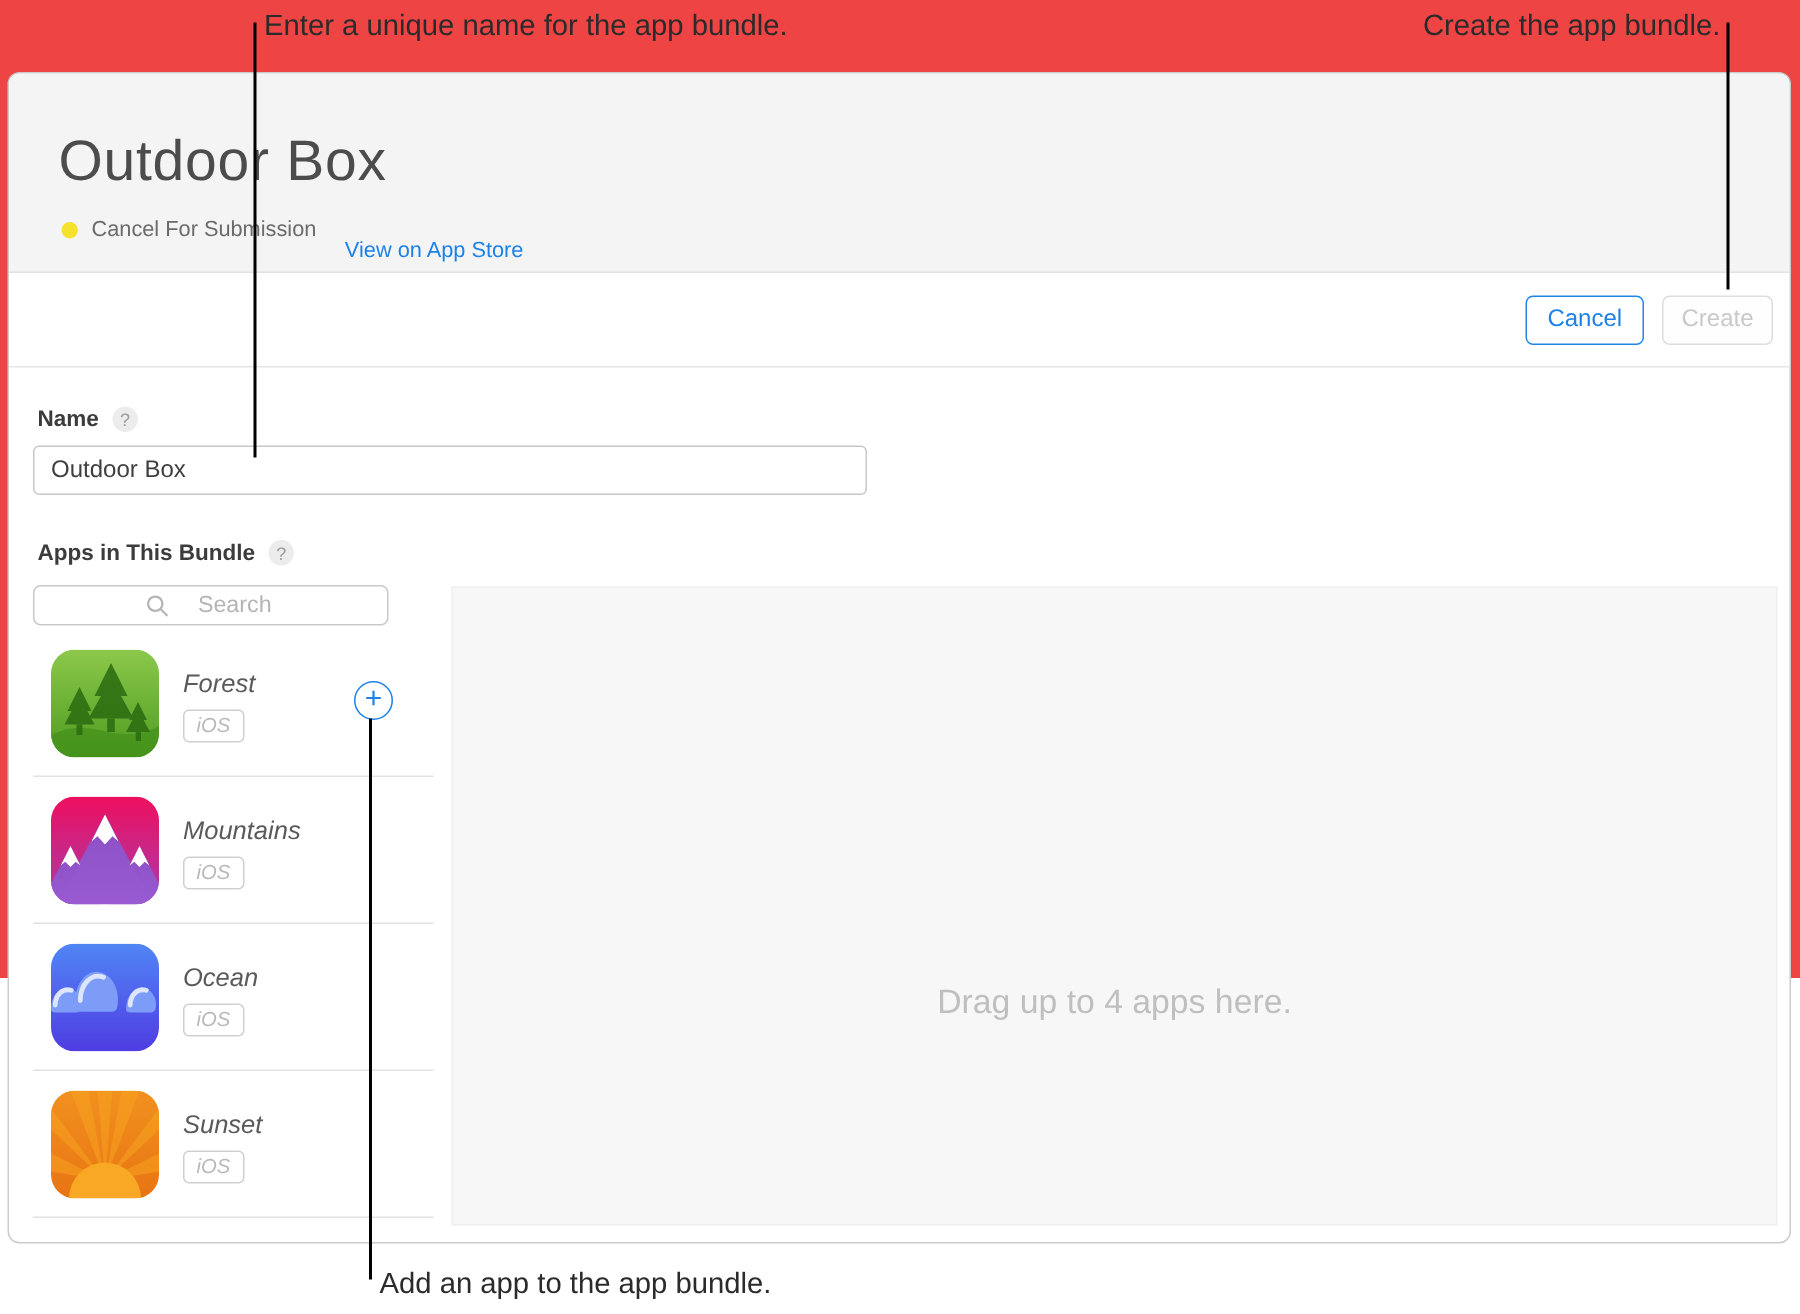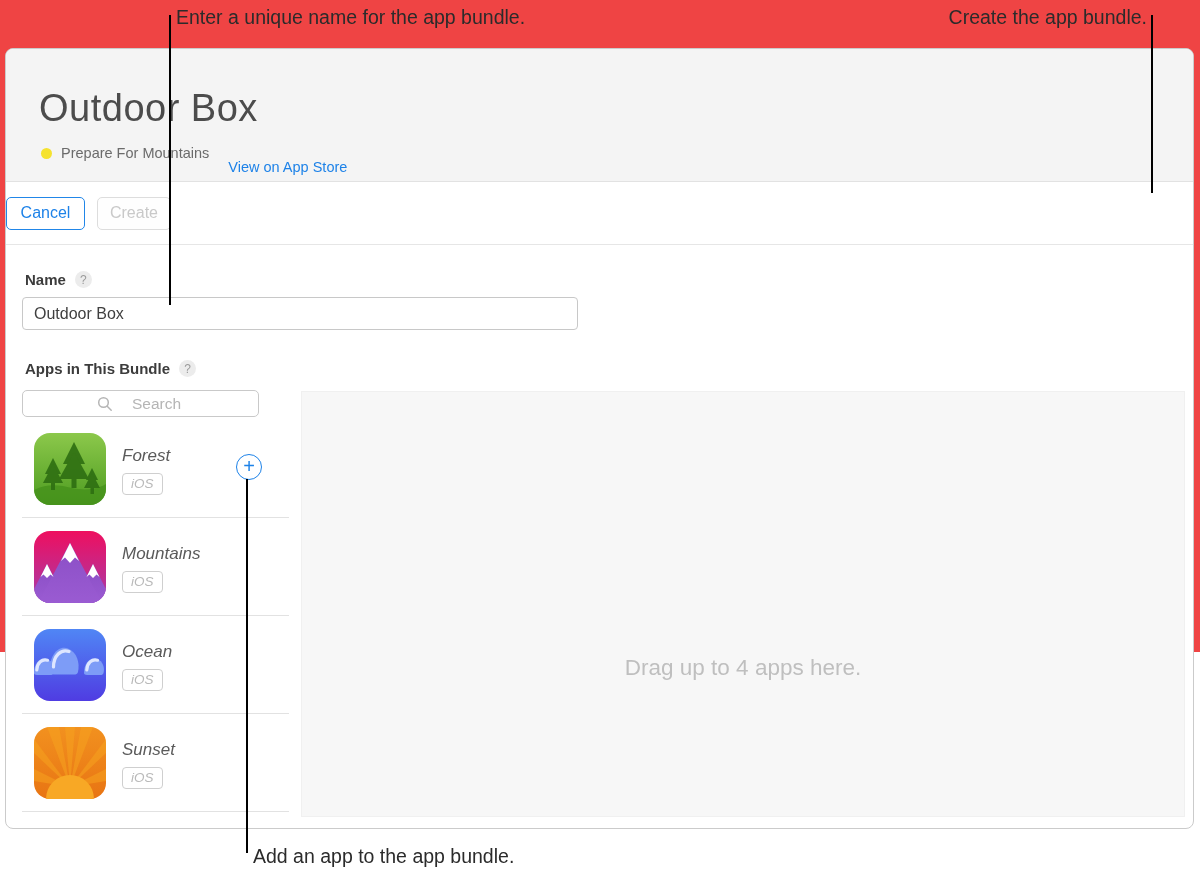--- a/index.html
+++ b/index.html
@@ -24,21 +24,21 @@
   #panel-header { position:absolute; left:0; top:0; width:100%; height:133px;
     background:#f4f4f4; border-bottom:1px solid #e2e2e2; }
   #app-title { position:absolute; left:33px; top:38px; font-size:38px; font-weight:300;
     color:#4c4c4c; letter-spacing:0.5px; }
   #status-row { position:absolute; left:35px; top:95px; height:18px; display:flex; align-items:center; }
   .status-dot { width:11px; height:11px; border-radius:50%; background:#f5e22e; margin-right:9px; }
   #status-label { font-size:14.5px; color:#6b6b6b; }
   #store-link { font-size:14.5px; color:#1d82e8; margin-left:19px; text-decoration:none; cursor:pointer;margin-top:28px; }
 
   #toolbar { position:absolute; left:0; top:133px; width:100%; height:63px; background:#fff;
-    border-bottom:1px solid #e6e6e6; display:flex; align-items:center; 
+    border-bottom:1px solid #e6e6e6; display:flex; align-items:center; justify-content:flex-end;
     padding-right:11px; gap:12px; }
   .btn { height:33px; border-radius:5px; font-size:16px; background:#fff;
     display:flex; align-items:center; justify-content:center; cursor:pointer;
     font-family:"Liberation Sans", sans-serif; }
   #cancel-button { width:79px; border:1px solid #2186e8; color:#1d82e8; }
   #create-button { width:74px; border:1px solid #ddd; color:#c9c9c9; background:#fefefe; }
 
   
   .field-label-row { position:absolute; display:flex; align-items:flex-end; gap:9px; }
   #name-label-row { left:19px; top:222px; }
@@ -93,21 +93,21 @@
 
   <div class="callout-line" id="callout-add-line"></div>
   <div class="callout-text" id="callout-add-text">Add an app to the app bundle.</div>
 
   <div id="panel">
 
     <div id="panel-header">
       <div id="app-title">Outdoor Box</div>
       <div id="status-row">
         <span class="status-dot"></span>
-        <span id="status-label">Prepare For Mountains</span>
+        <span id="status-label">Cancel For Submission</span>
         <a id="store-link">View on App Store</a>
       </div>
     </div>
 
     <div id="toolbar">
       <div class="btn" id="cancel-button">Cancel</div>
       <div class="btn" id="create-button">Create</div>
     </div>
 
     <div class="field-label-row" id="name-label-row">

